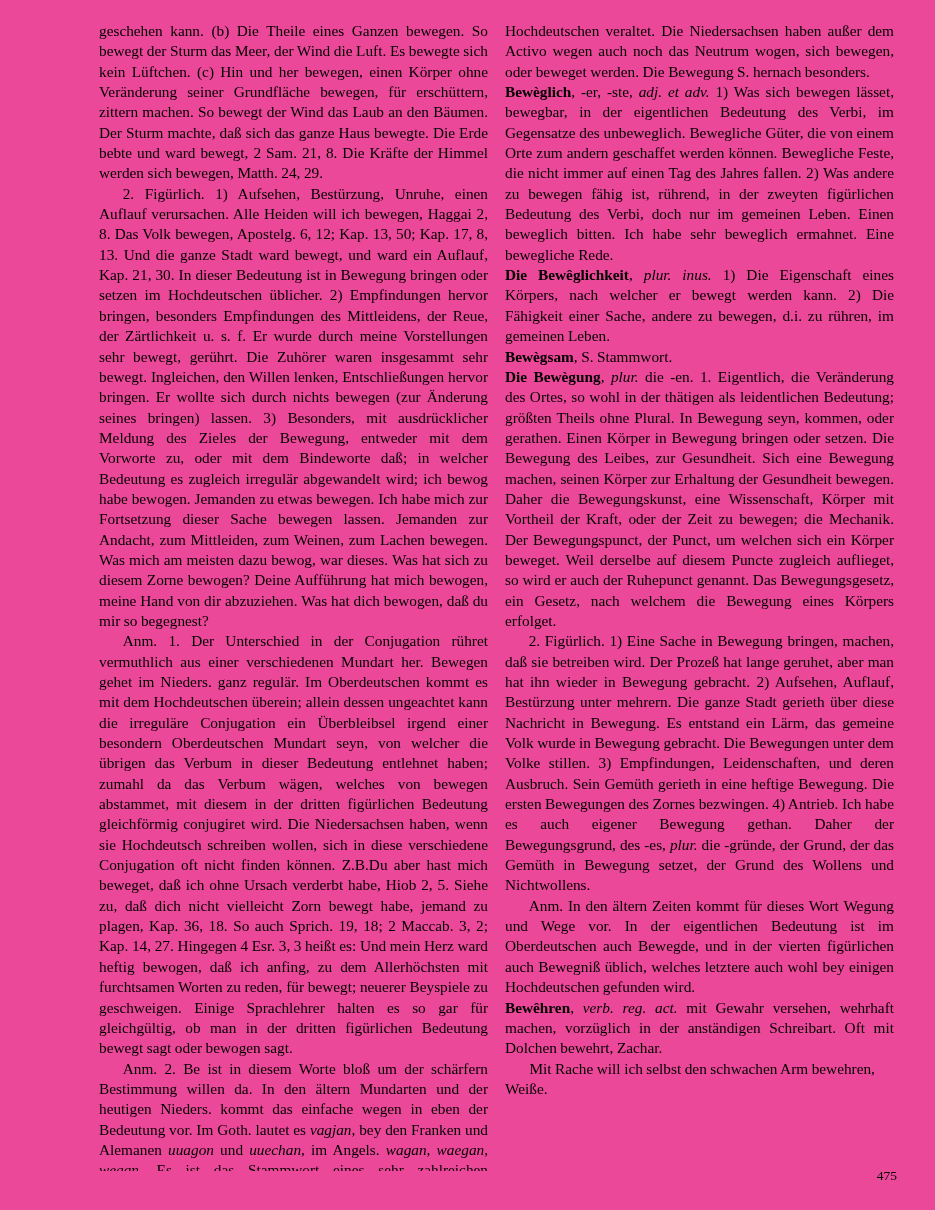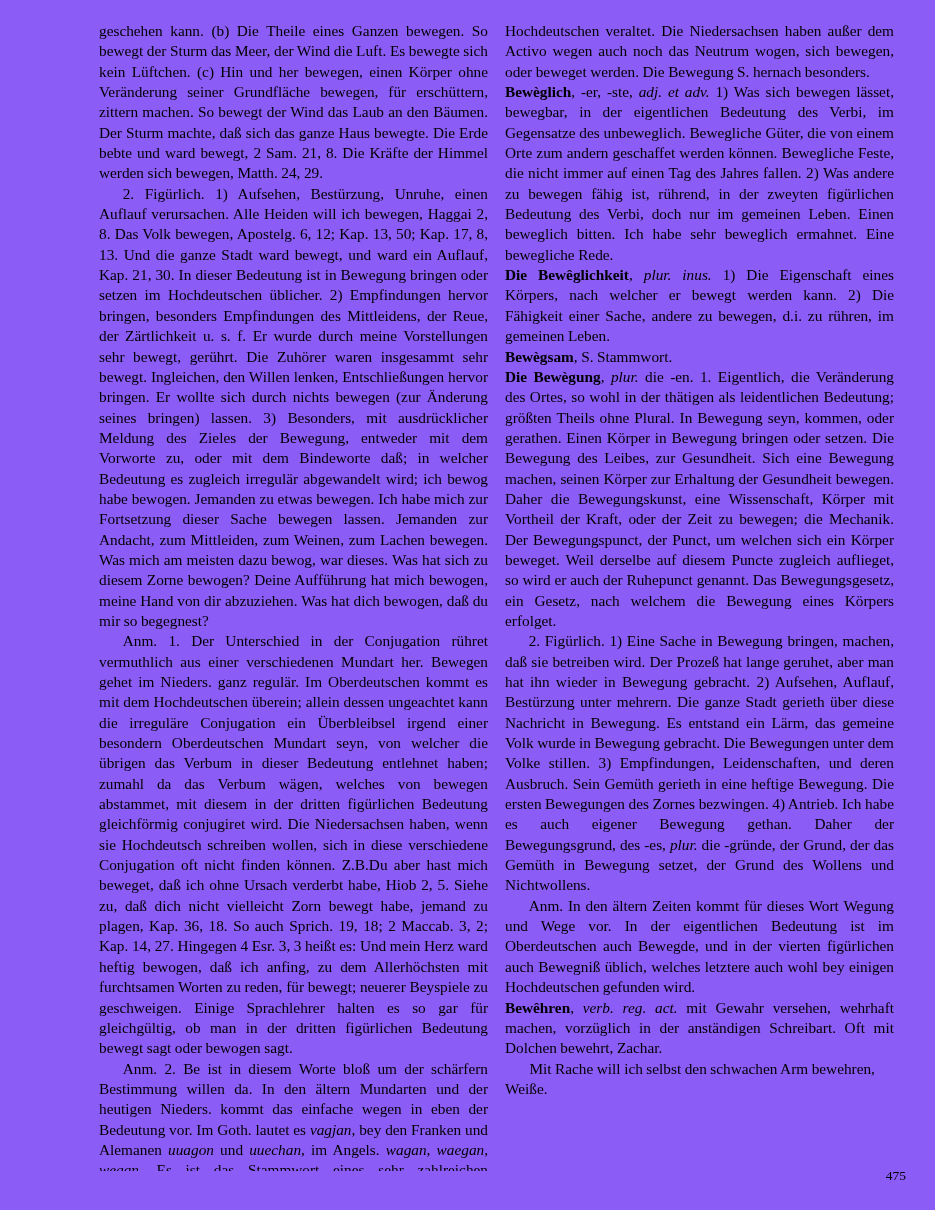--- a/index.html
+++ b/index.html
@@ -1,37 +1,37 @@
 <!DOCTYPE html>
 <html lang="de"><head>
 <meta charset="utf-8">
 <style>
   html,body{margin:0;padding:0;background:#ffffff;}
   body{width:935px;height:1210px;overflow:hidden;}
   .page{
-    position:relative;width:935px;height:1210px;background:#8b5cf6;
+    position:relative;width:935px;height:1210px;background:#ec4899;
     font-family:"Liberation Serif", serif;color:#000;
   }
   .columns{
     position:absolute;left:99px;top:21px;right:41px;
     display:flex;gap:17px;height:1150px;overflow:hidden;
   }
   .col{flex:1 1 0;min-width:0;overflow:hidden;}
   .col p{
     margin:0;font-size:15.3px;line-height:20.35px;text-align:justify;
     word-spacing:-0.02em;
   }
   .col p.indent{text-indent:1.55em;}
   .col p.continuation,.col p.entry{text-indent:0;}
   .col p.verse{text-align:left;text-indent:1.6em;}
   .col p.attrib{text-indent:0;}
   .col b{font-weight:bold;}
   .col i{font-style:italic;}
   .page-number{
-    position:absolute;right:29px;top:1168px;
+    position:absolute;right:38px;top:1168px;
     font-size:13.5px;font-family:"Liberation Serif", serif;color:#000;
   }
 </style>
 </head>
 <body>
 
 <div class="page">
   <div class="columns">
     <div class="col">
         <p class="continuation"><span>geschehen kann. (b) Die Theile eines Ganzen bewegen. So bewegt der Sturm das Meer, der Wind die Luft. Es bewegte sich kein Lüftchen. (c) Hin und her bewegen, einen Körper ohne Veränderung seiner Grundfläche bewegen, für erschüttern, zittern machen. So bewegt der Wind das Laub an den Bäumen. Der Sturm machte, daß sich das ganze Haus bewegte. Die Erde bebte und ward bewegt, 2 Sam. 21, 8. Die Kräfte der Himmel werden sich bewegen, Matth. 24, 29.</span></p>

